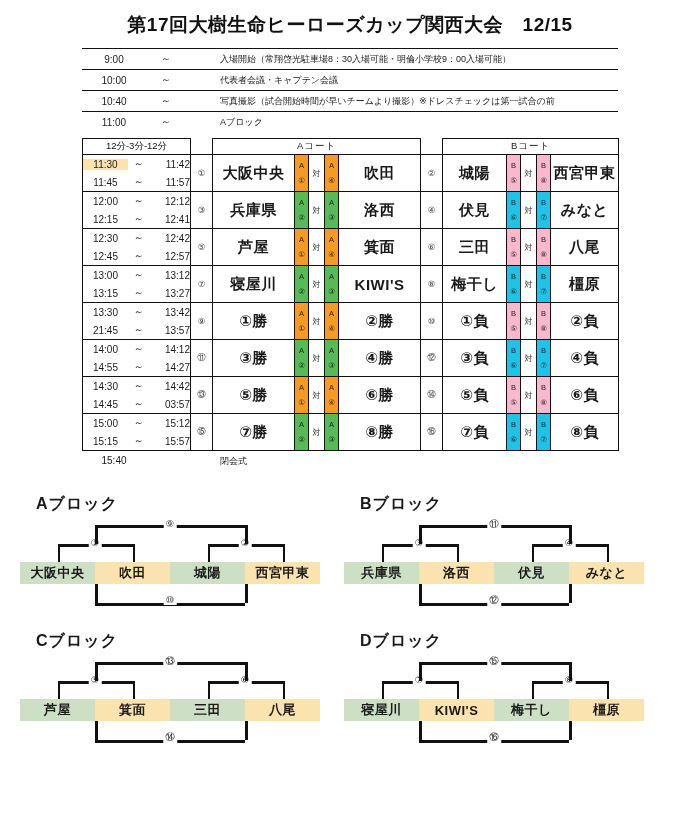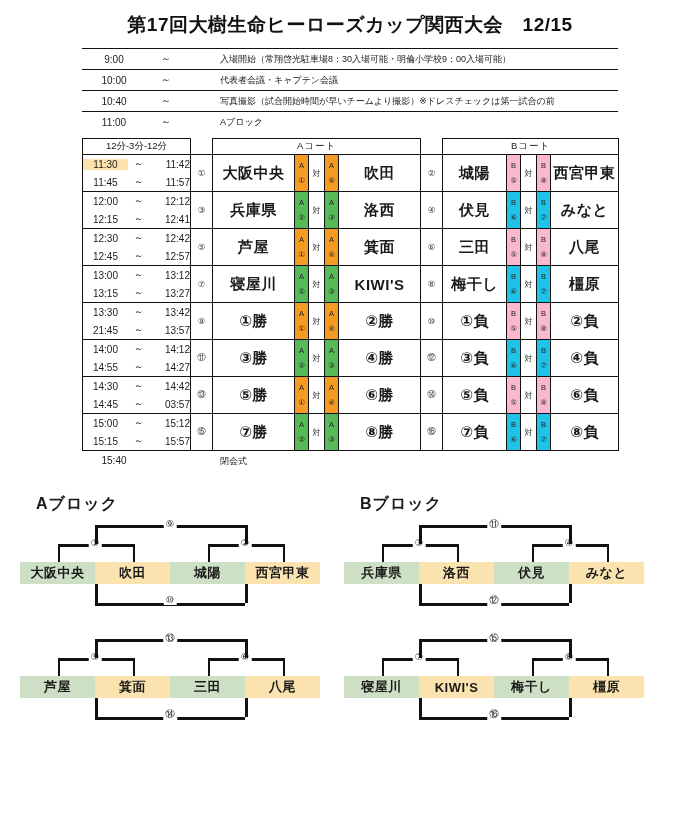--- a/index.html
+++ b/index.html
@@ -584,20 +584,21 @@
           <div class="bnum" style="left:150px;top:1px;">⑪</div>
           <div class="ln lh" style="left:75px;top:86px;width:150px;"></div>
           <div class="ln lv" style="left:75px;top:67px;height:19px;"></div>
           <div class="ln lv" style="left:225px;top:67px;height:19px;"></div>
           <div class="bnum" style="left:150px;top:77px;">⑫</div>
         </div>
       </div>
     </div>
   <div class="brow" id="brow1">
       <div class="block">
+        <div class="block-title">Cブロック</div>
         <div class="bdiagram">
           <div class="teamrow">
             <div class="tcell tc-green">芦屋</div>
             <div class="tcell tc-yellow">箕面</div>
             <div class="tcell tc-green">三田</div>
             <div class="tcell tc-yellow">八尾</div>
           </div>
           <div class="ln lh" style="left:37.5px;top:27px;width:75px;"></div>
           <div class="ln lv" style="left:37.5px;top:27px;height:18px;"></div>
           <div class="ln lv" style="left:112.5px;top:27px;height:18px;"></div>
@@ -610,20 +611,21 @@
           <div class="ln lv" style="left:75px;top:8px;height:19px;"></div>
           <div class="ln lv" style="left:225px;top:8px;height:19px;"></div>
           <div class="bnum" style="left:150px;top:1px;">⑬</div>
           <div class="ln lh" style="left:75px;top:86px;width:150px;"></div>
           <div class="ln lv" style="left:75px;top:67px;height:19px;"></div>
           <div class="ln lv" style="left:225px;top:67px;height:19px;"></div>
           <div class="bnum" style="left:150px;top:77px;">⑭</div>
         </div>
       </div>
       <div class="block">
+        <div class="block-title">Dブロック</div>
         <div class="bdiagram">
           <div class="teamrow">
             <div class="tcell tc-green">寝屋川</div>
             <div class="tcell tc-yellow">KIWI'S</div>
             <div class="tcell tc-green">梅干し</div>
             <div class="tcell tc-yellow">橿原</div>
           </div>
           <div class="ln lh" style="left:37.5px;top:27px;width:75px;"></div>
           <div class="ln lv" style="left:37.5px;top:27px;height:18px;"></div>
           <div class="ln lv" style="left:112.5px;top:27px;height:18px;"></div>

